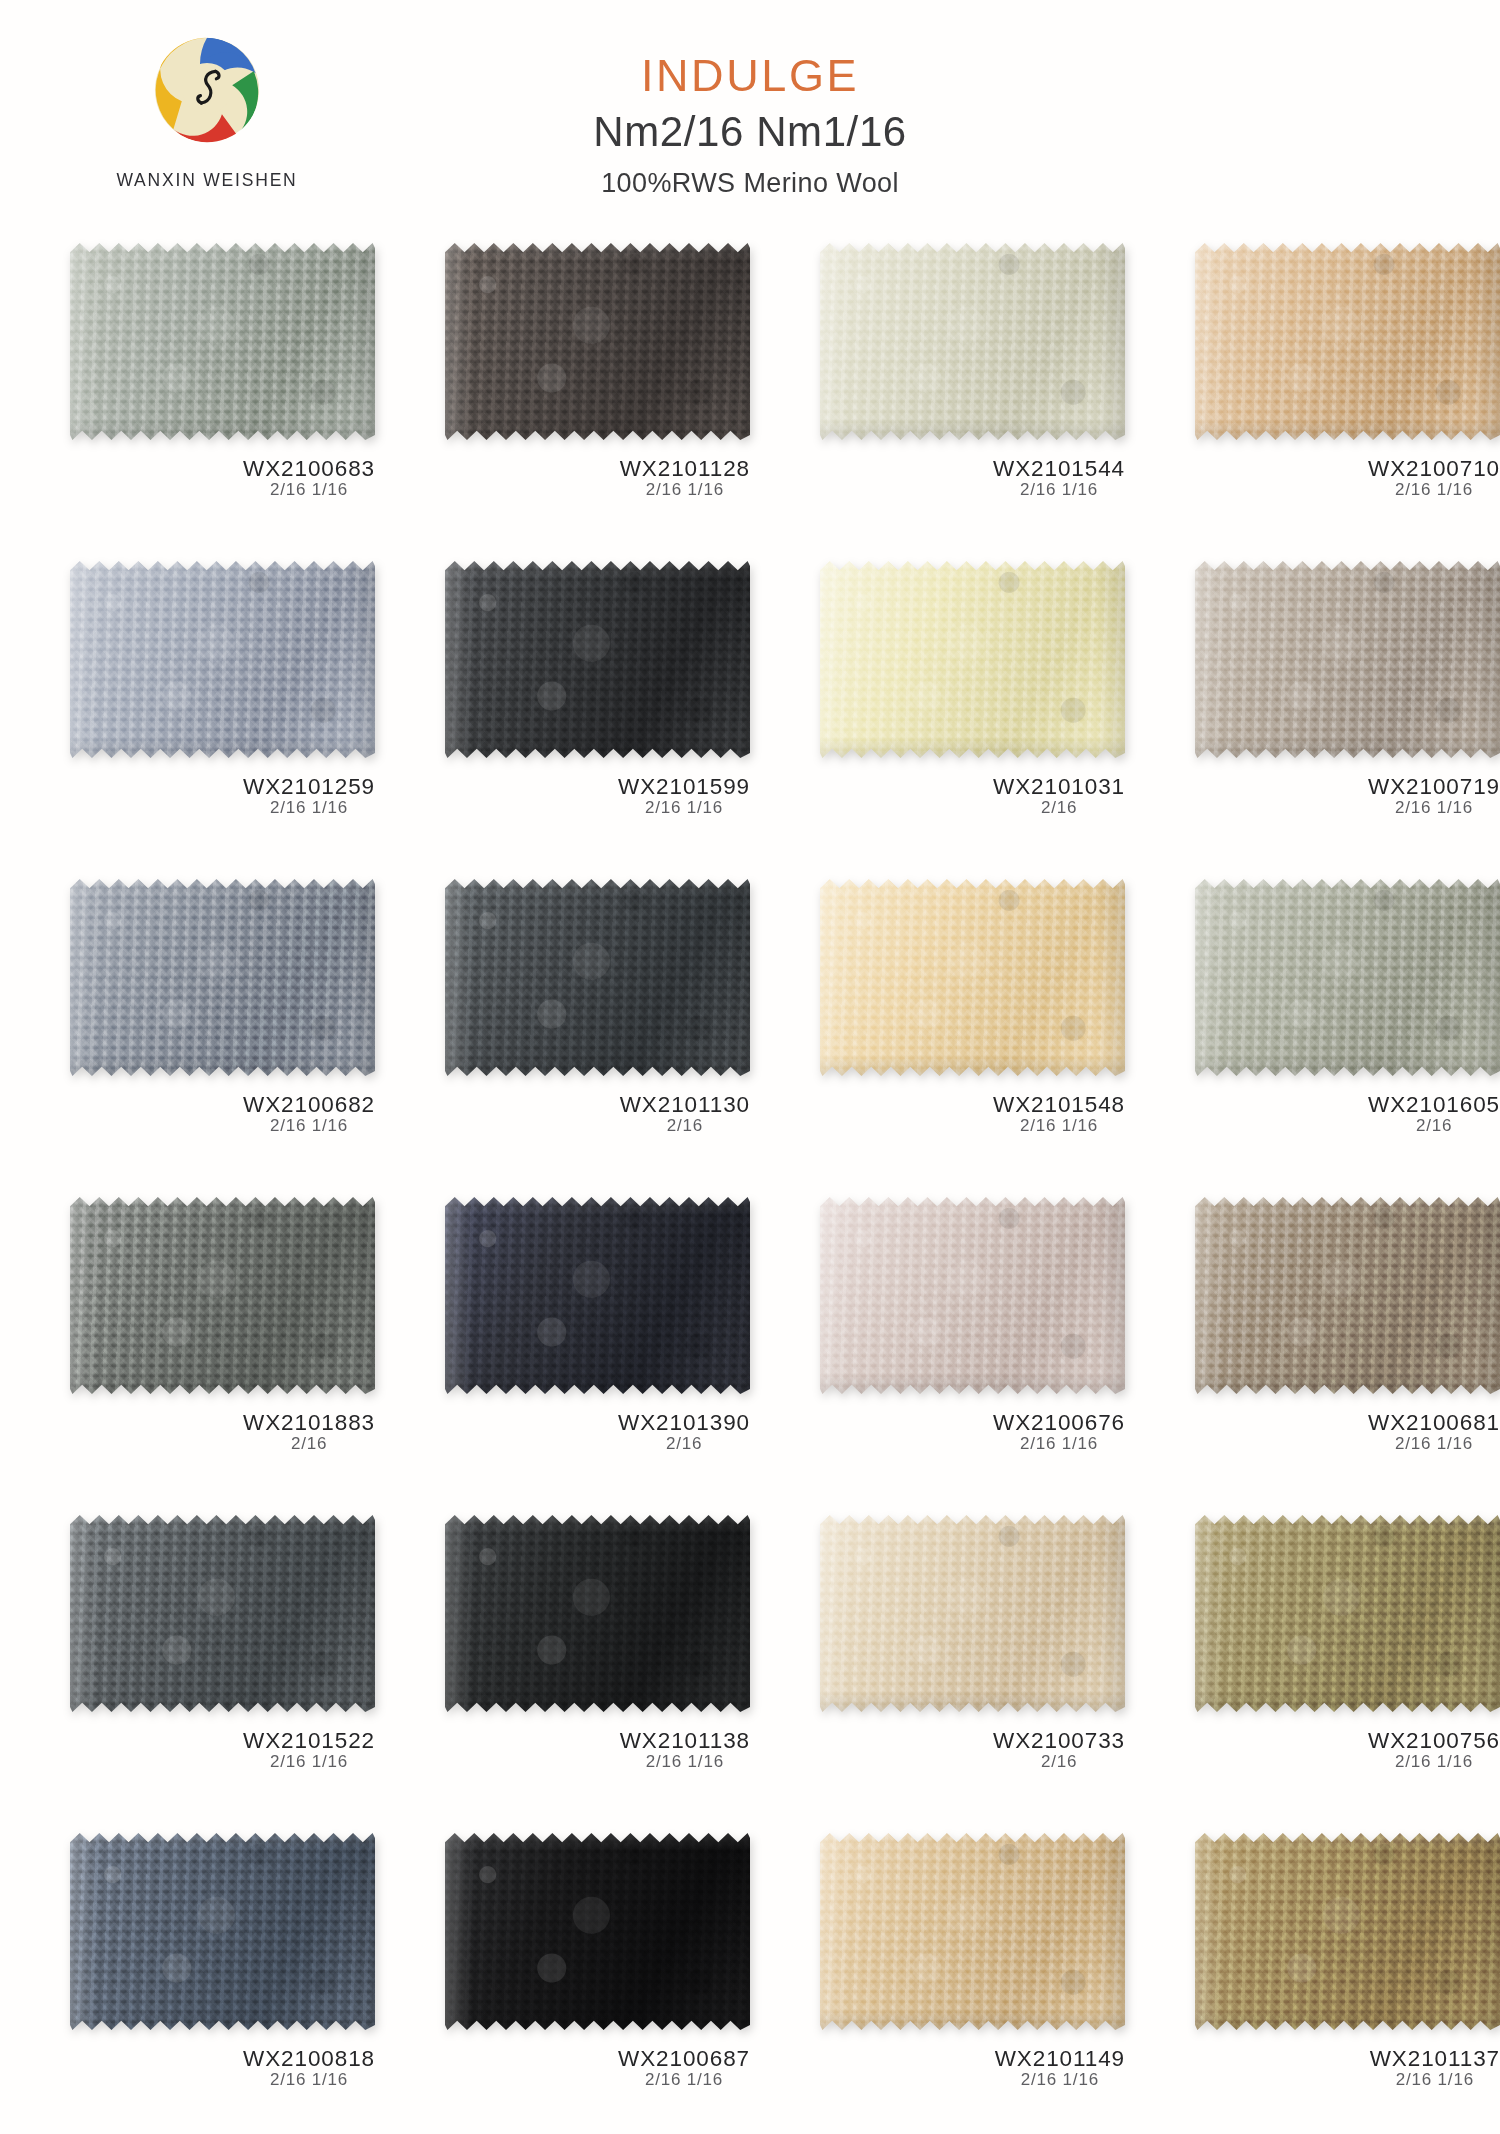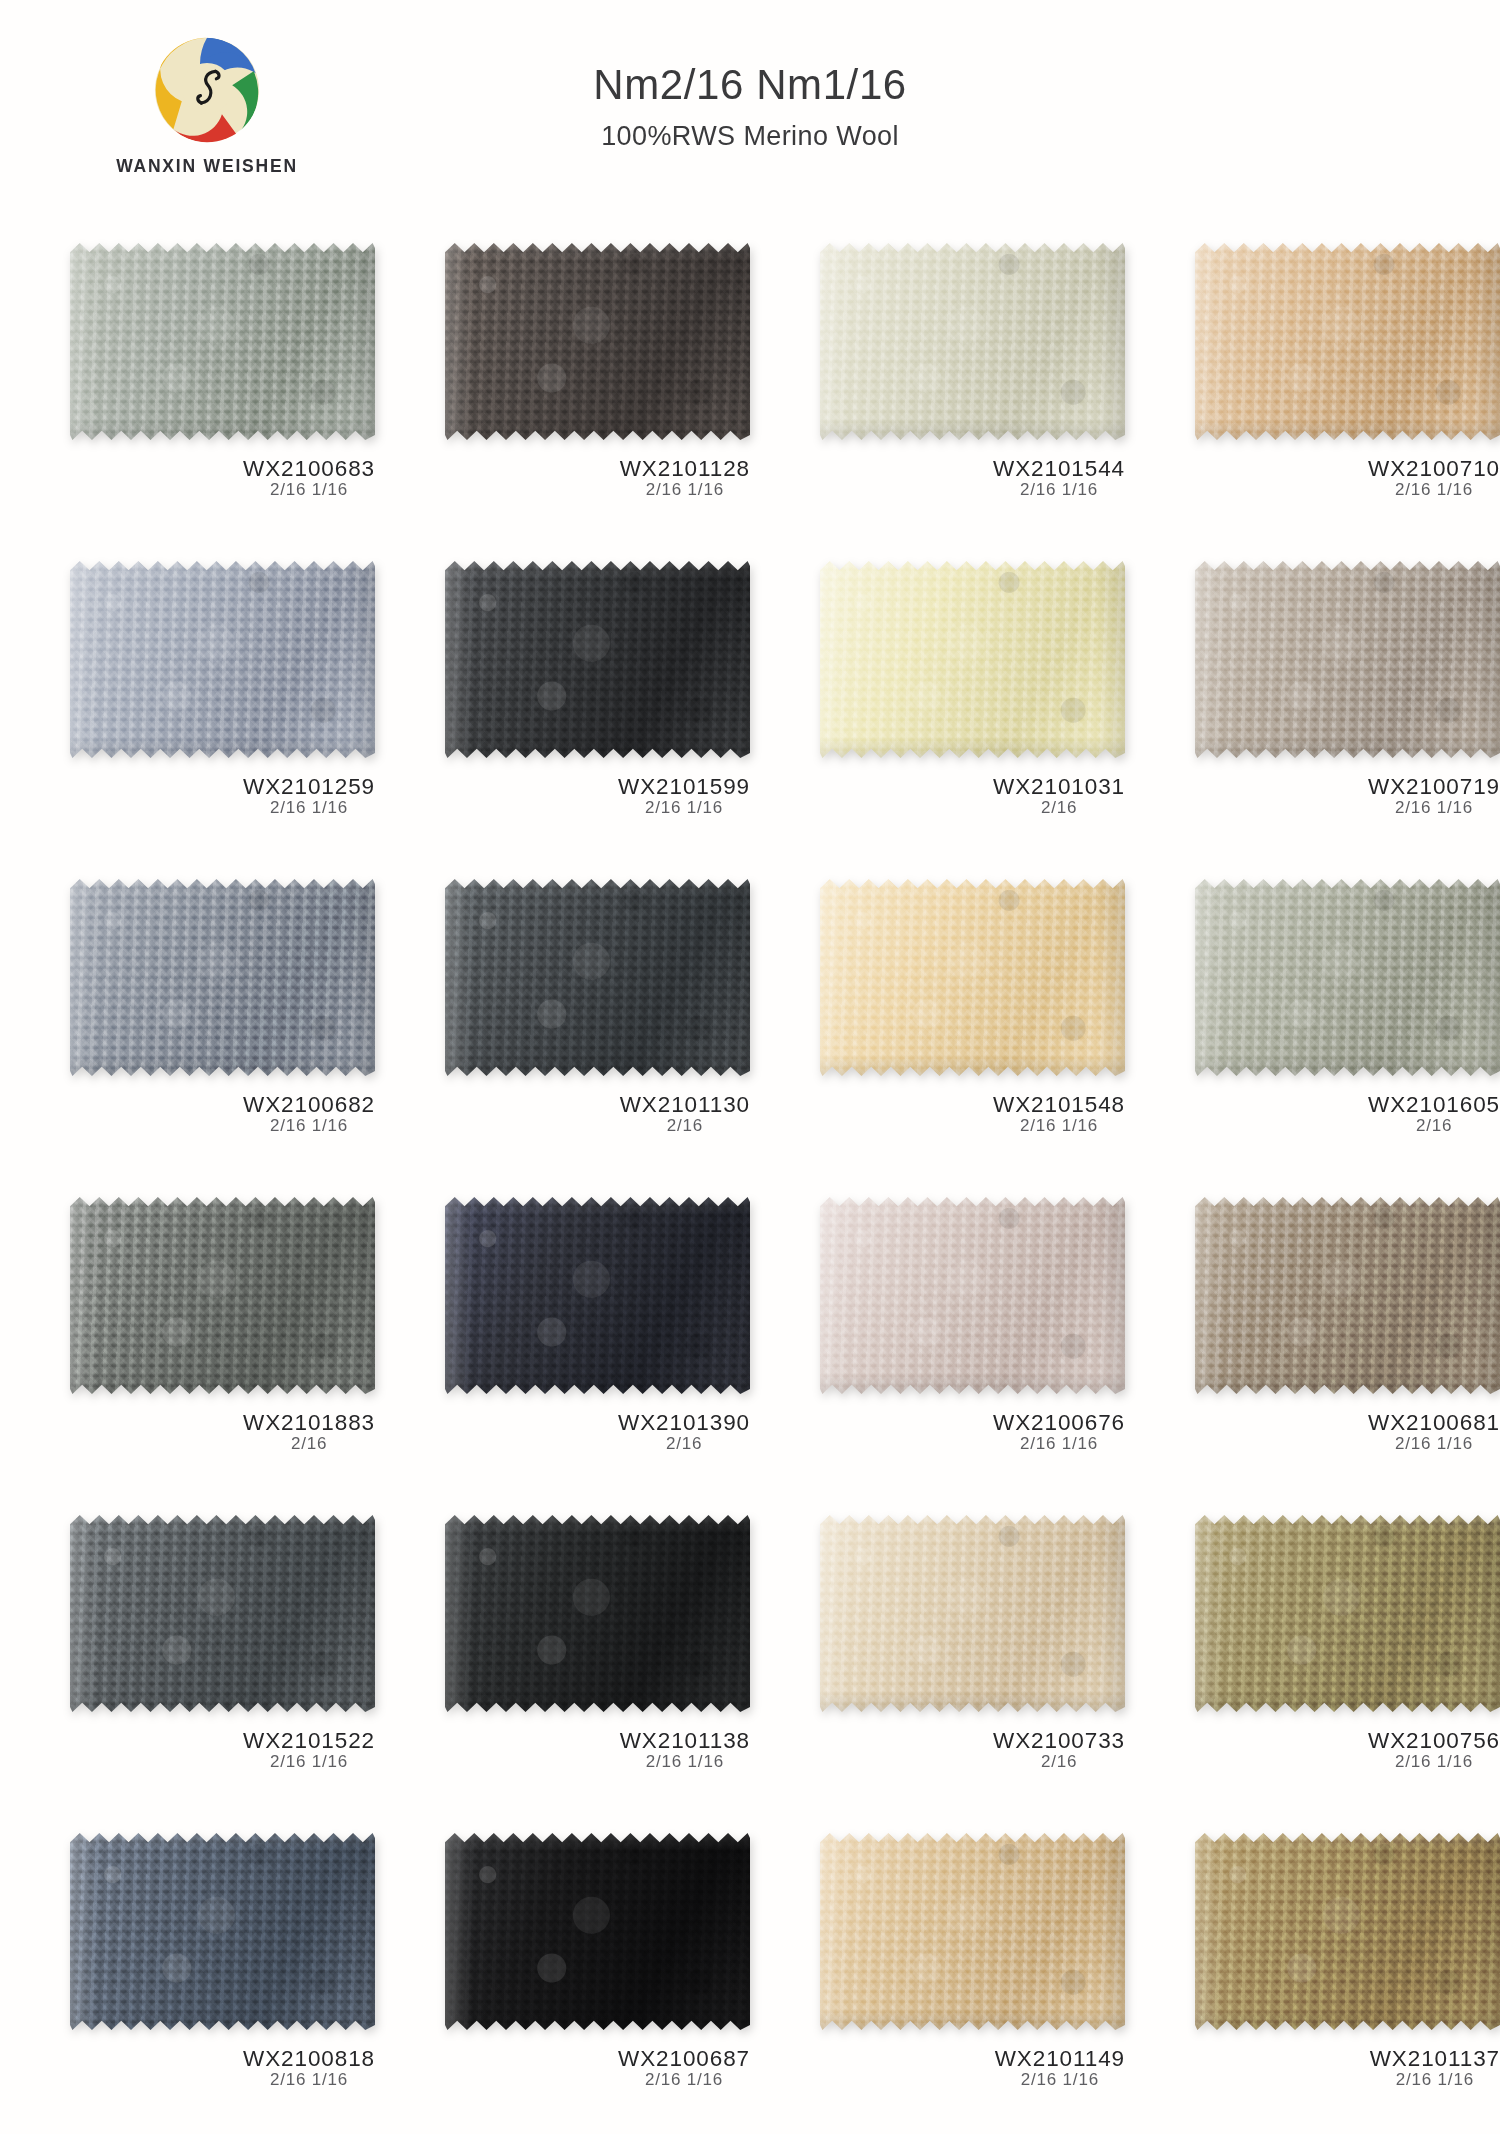--- a/index.html
+++ b/index.html
@@ -16,21 +16,21 @@
 
   
   .header{position:relative;height:228px;}
 
   .brand{
     position:absolute;left:92px;top:34px;width:230px;
     display:flex;flex-direction:column;align-items:center;
   }
   .logo-mark{width:112px;height:112px;position:relative;}
   .brand-name{
-    margin-top:10px;font-size:17.5px;letter-spacing:1.8px;font-weight:700;
+    margin-top:24px;font-size:17.5px;letter-spacing:1.8px;font-weight:400;
     color:#2f2f34;white-space:nowrap;
   }
 
   .title-block{
     position:absolute;left:0;right:0;top:52px;text-align:center;
   }
   .title-main{
     font-size:45px;letter-spacing:2.6px;color:#d9713b;font-weight:400;
     line-height:1.05;font-family:"Liberation Sans","DejaVu Sans",sans-serif;
   }
@@ -174,20 +174,21 @@
             <path d="M69,40 C59,41 56,49 61,55 C67,62 64,72 54,74" stroke="#1a1a1a" stroke-width="3.4" fill="none" stroke-linecap="round"></path>
             <path d="M69,40 C74,42 74,47 70,48" stroke="#1a1a1a" stroke-width="3.4" fill="none" stroke-linecap="round"></path>
             <path d="M54,74 C49,72 49,67 53,66" stroke="#1a1a1a" stroke-width="3.4" fill="none" stroke-linecap="round"></path>
           </g>
         </svg>
       </div>
       <div class="brand-name">WANXIN WEISHEN</div>
     </div>
 
     <div class="title-block">
+      <div class="title-main">INDULGE</div>
       <div class="title-sub1">Nm2/16  Nm1/16</div>
       <div class="title-sub2">100%RWS Merino Wool</div>
     </div>
 
   </div>
 
   <div class="grid" id="swatch-grid">
       <div class="cell">
         <div class="swatch-wrap">
           <div class="swatch">

